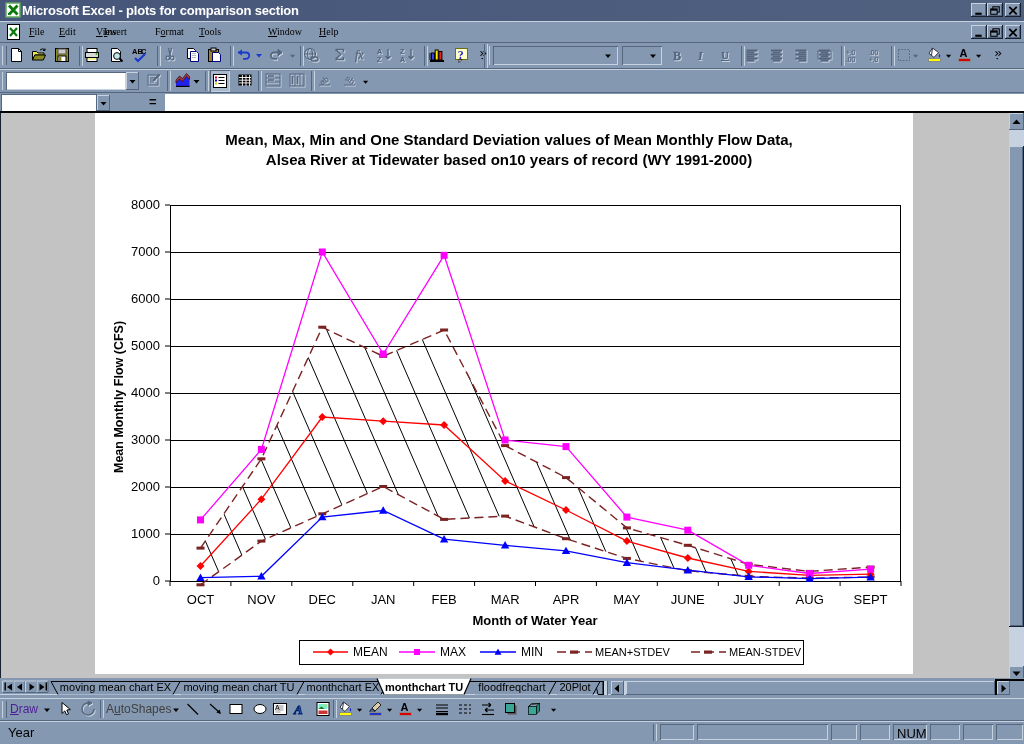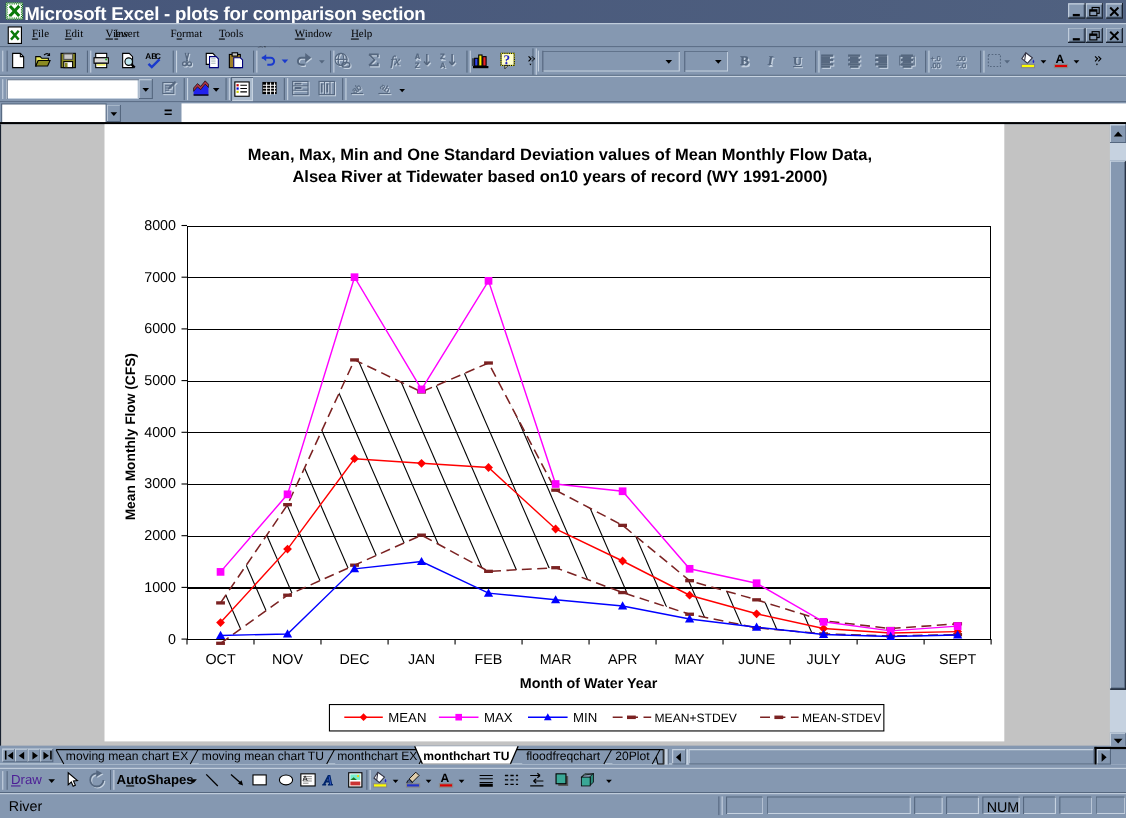--- a/index.html
+++ b/index.html
@@ -17,21 +17,21 @@
 svg{position:absolute;overflow:visible;}
 </style></head><body>
 
 <div class="ab" style="left:0;top:0;width:1024px;height:21px;background:linear-gradient(to right,#46567a,#506180);"></div>
 <svg class="ab" style="left:5px;top:2px" width="16" height="16" viewBox="0 0 16 16">
  <rect x="0.5" y="0.5" width="15" height="15" fill="#fff" stroke="#0a7a0a" stroke-width="1" stroke-dasharray="1,1"></rect>
  <rect x="1.5" y="1.5" width="13" height="13" fill="none" stroke="#0a7a0a" stroke-width="1" stroke-dasharray="1,1"></rect>
  <path d="M4 3.5 L12.5 12.5 M12.5 3.5 L4 12.5" stroke="#0a7a0a" stroke-width="2.8"></path>
  <path d="M11.5 3 v2 M3.5 11 v2" stroke="#0a7a0a" stroke-width="1"></path>
 </svg>
-<div class="ab" style="left:22px;top:3px;font-size:17px;font-weight:bold;color:#fff;letter-spacing:-0.2px;">Microsoft Excel - plots for comparison section</div>
+<div class="ab" style="left:22px;top:3px;font-size:13px;font-weight:bold;color:#fff;letter-spacing:-0.2px;">Microsoft Excel - plots for comparison section</div>
 <div class="wbtn" style="left:971px;top:3px">
     <svg width="16" height="14" viewBox="0 0 15 13" style="left:0;top:0">
       <rect x="4" y="9" width="6" height="2" fill="#000"></rect>
     </svg>
   </div>
 <div class="wbtn" style="left:987px;top:3px">
     <svg width="16" height="14" viewBox="0 0 15 13" style="left:0;top:0">
       <rect x="5.5" y="3.5" width="6" height="5" fill="none" stroke="#000"></rect>
       <rect x="3.5" y="5.5" width="6" height="5" fill="#8598b1" stroke="#000"></rect>
       <rect x="3.5" y="5.5" width="6" height="1.6" fill="#000"></rect>
@@ -746,21 +746,21 @@
     <g transform="translate(1,1)" stroke="#c6d2e0" fill="#c6d2e0">
       <path d="M8 2 a6 6 0 1 0 6 6" fill="none" stroke-width="1.6"></path>
       <path d="M8 0 l4 2 -4 2.4 z"></path>
     </g>
     <g stroke="#55677f" fill="#55677f">
       <path d="M8 2 a6 6 0 1 0 6 6" fill="none" stroke-width="1.6"></path>
       <path d="M8 0 l4 2 -4 2.4 z"></path>
     </g>
   </svg>
 <div class="tb-sep" style="left:100px;top:700px;height:18px;"></div>
-<div class="ab" style="left:106px;top:698px;height:38px;line-height:22px;font-size:12px;color:#000000;font-weight:bold;">A<span class="u">u</span>toShapes</div>
+<div class="ab" style="left:106px;top:698px;height:38px;line-height:22px;font-size:12px;color:#404040;">A<span class="u">u</span>toShapes</div>
 <svg class="ab" style="left:172px;top:707px" width="8" height="6">
     <path d="M1 1.5 l3 3.4 l3-3.4 z" fill="#000"></path>
   </svg>
 <svg class="ab" style="left:185px;top:701px" width="16" height="16" viewBox="0 0 16 16">
     <path d="M2.5 3 L13 13.5" stroke="#000" stroke-width="1.2"></path>
   </svg>
 <svg class="ab" style="left:208px;top:701px" width="16" height="16" viewBox="0 0 16 16">
     <path d="M2 3 L11 11" stroke="#000" stroke-width="1.2"></path>
     <path d="M13 13 l-1.4-4.6 -3.2 3.2 z" fill="#000"></path>
   </svg>
@@ -828,21 +828,21 @@
   </svg>
 <svg class="ab" style="left:526px;top:701px" width="16" height="16" viewBox="0 0 16 16">
     <path d="M2.5 5.5 l3-3 h8 l-8 1 z" fill="#9adbcf" stroke="#000" stroke-width="0.7"></path>
     <path d="M2.5 5.5 l3-3 v8 l-3 3 z" fill="#2a8a7a" stroke="#000" stroke-width="0.7" transform="translate(8,-0.5)"></path>
     <rect x="2.5" y="5.5" width="8" height="8" fill="#3aa796" stroke="#000" stroke-width="0.7"></rect>
   </svg>
 <svg class="ab" style="left:550px;top:707px" width="8" height="6">
     <path d="M1 1.8 l2.6 3 l2.6-3 z" fill="#000"></path>
   </svg>
 <div class="ab" style="left:0;top:721px;width:1024px;height:23px;background:#8598b1;border-top:1px solid #c6d2e0;box-sizing:border-box;"></div>
-<div class="ab" style="left:8px;top:725px;font-size:13px;color:#000;">River</div>
+<div class="ab" style="left:8px;top:725px;font-size:13px;color:#000;">Year</div>
 <div class="tb-sep" style="left:653px;top:724px;height:17px;"></div>
 <div class="panel" style="left:660px;top:724px;width:34px;"></div>
 <div class="panel" style="left:697px;top:724px;width:131px;"></div>
 <div class="panel" style="left:831px;top:724px;width:26px;"></div>
 <div class="panel" style="left:860px;top:724px;width:30px;"></div>
 <div class="panel" style="left:893px;top:724px;width:34px;"></div>
 <div class="panel" style="left:930px;top:724px;width:30px;"></div>
 <div class="panel" style="left:963px;top:724px;width:30px;"></div>
 <div class="panel" style="left:996px;top:724px;width:27px;"></div>
 <div class="ab" style="left:897px;top:726px;font-size:13px;color:#000;">NUM</div>

